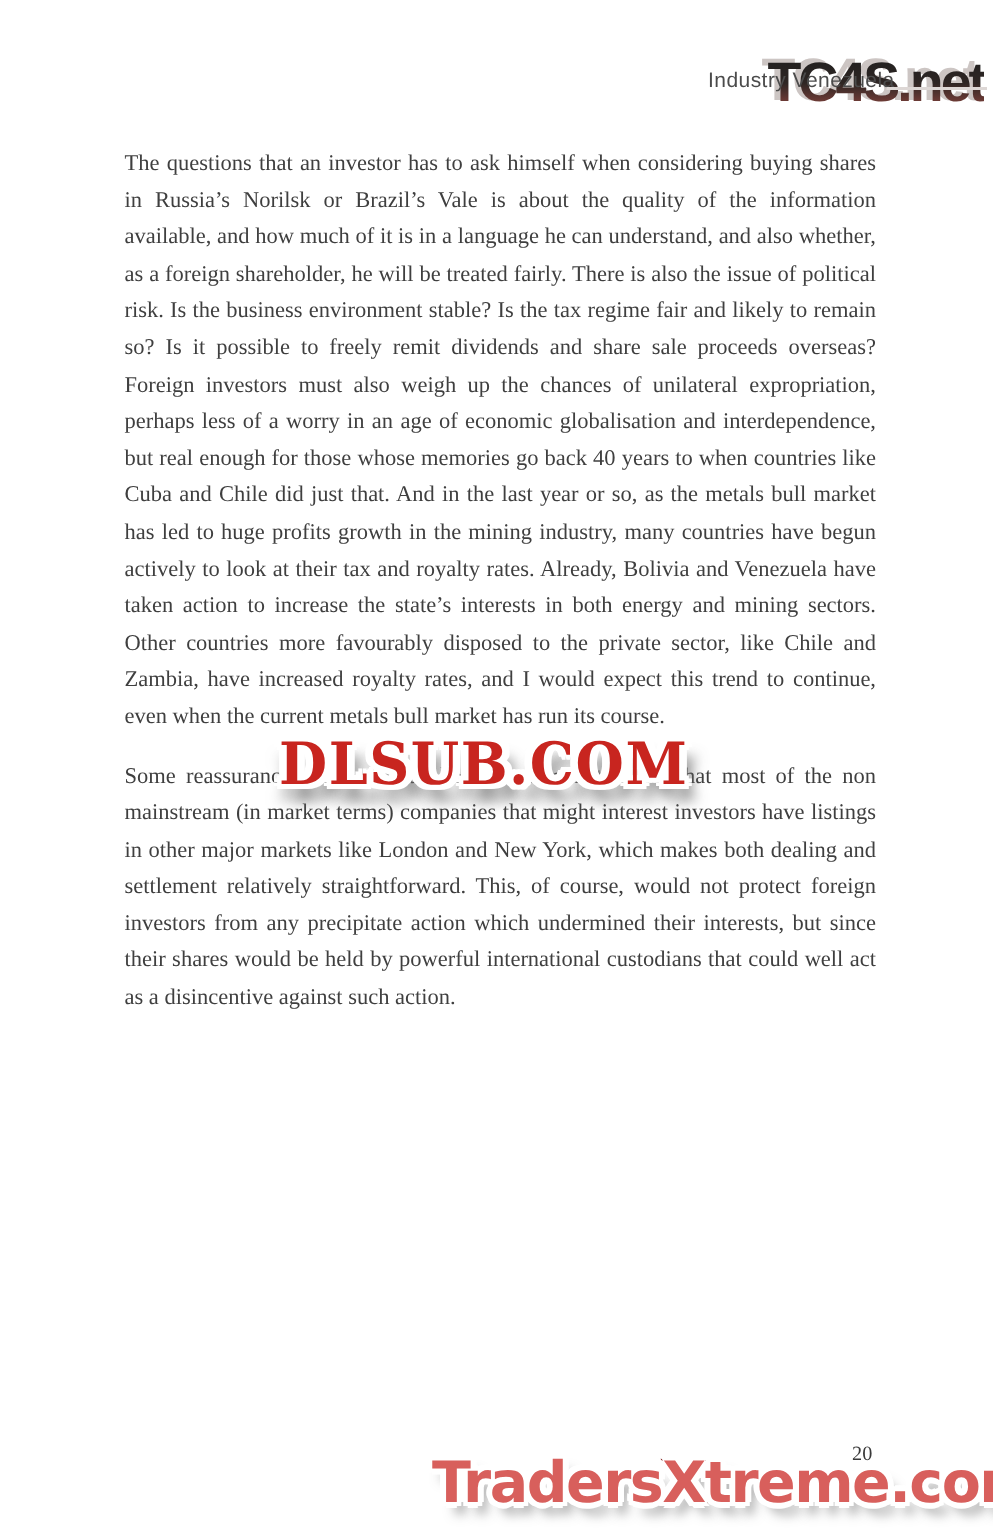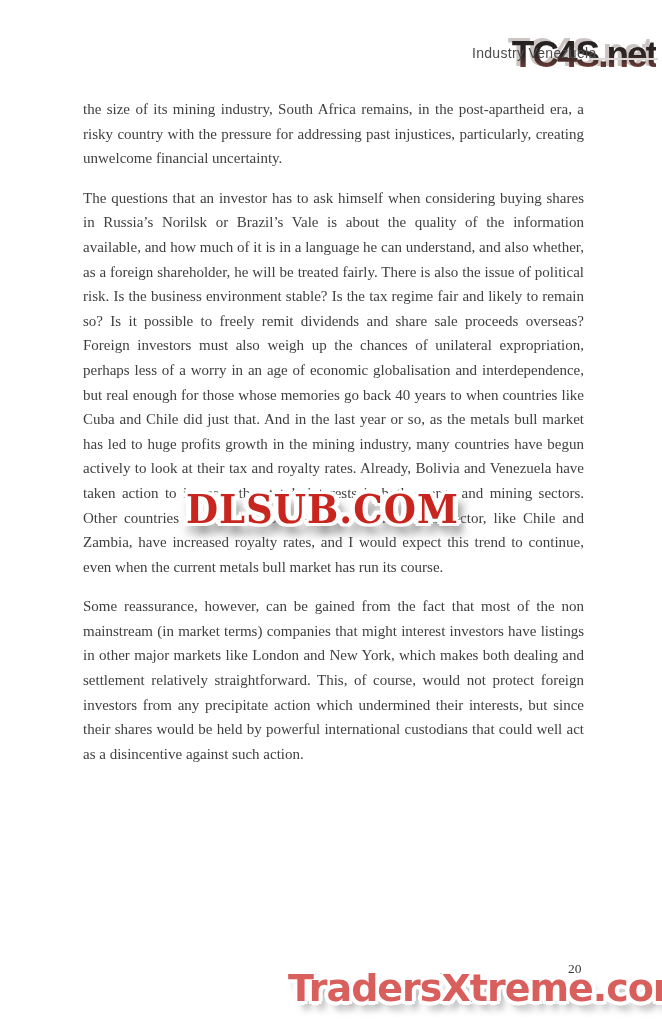--- a/index.html
+++ b/index.html
@@ -133,21 +133,20 @@
     <span class="logo-stack">
       <span class="logo-layer logo-shadow">TC4S.net</span>
       <span class="logo-layer logo-main">TC4S.net</span>
     </span>
   </div>
 
   <div class="running-head">Industry Venezuela</div>
   <div class="head-rule"></div>
 
   <div class="body-text">
-      <p>the size of its mining industry, South Africa remains, in the post-apartheid era, a risky country with the pressure for addressing past injustices, particularly, creating unwelcome financial uncertainty.</p>
       <p>The questions that an investor has to ask himself when considering buying shares in Russia’s Norilsk or Brazil’s Vale is about the quality of the information available, and how much of it is in a language he can understand, and also whether, as a foreign shareholder, he will be treated fairly. There is also the issue of political risk. Is the business environment stable? Is the tax regime fair and likely to remain so? Is it possible to freely remit dividends and share sale proceeds overseas? Foreign investors must also weigh up the chances of unilateral expropriation, perhaps less of a worry in an age of economic globalisation and interdependence, but real enough for those whose memories go back 40 years to when countries like Cuba and Chile did just that. And in the last year or so, as the metals bull market has led to huge profits growth in the mining industry, many countries have begun actively to look at their tax and royalty rates. Already, Bolivia and Venezuela have taken action to increase the state’s interests in both energy and mining sectors. Other countries more favourably disposed to the private sector, like Chile and Zambia, have increased royalty rates, and I would expect this trend to continue, even when the current metals bull market has run its course.</p>
       <p>Some reassurance, however, can be gained from the fact that most of the non mainstream (in market terms) companies that might interest investors have listings in other major markets like London and New York, which makes both dealing and settlement relatively straightforward. This, of course, would not protect foreign investors from any precipitate action which undermined their interests, but since their shares would be held by powerful international custodians that could well act as a disincentive against such action.</p>
     </div>
 
   <div class="center-stamp">DLSUB.COM</div>
 
   <div class="folio">20</div>
 
   <div class="bottom-stamp">TradersXtreme.com</div>
 

